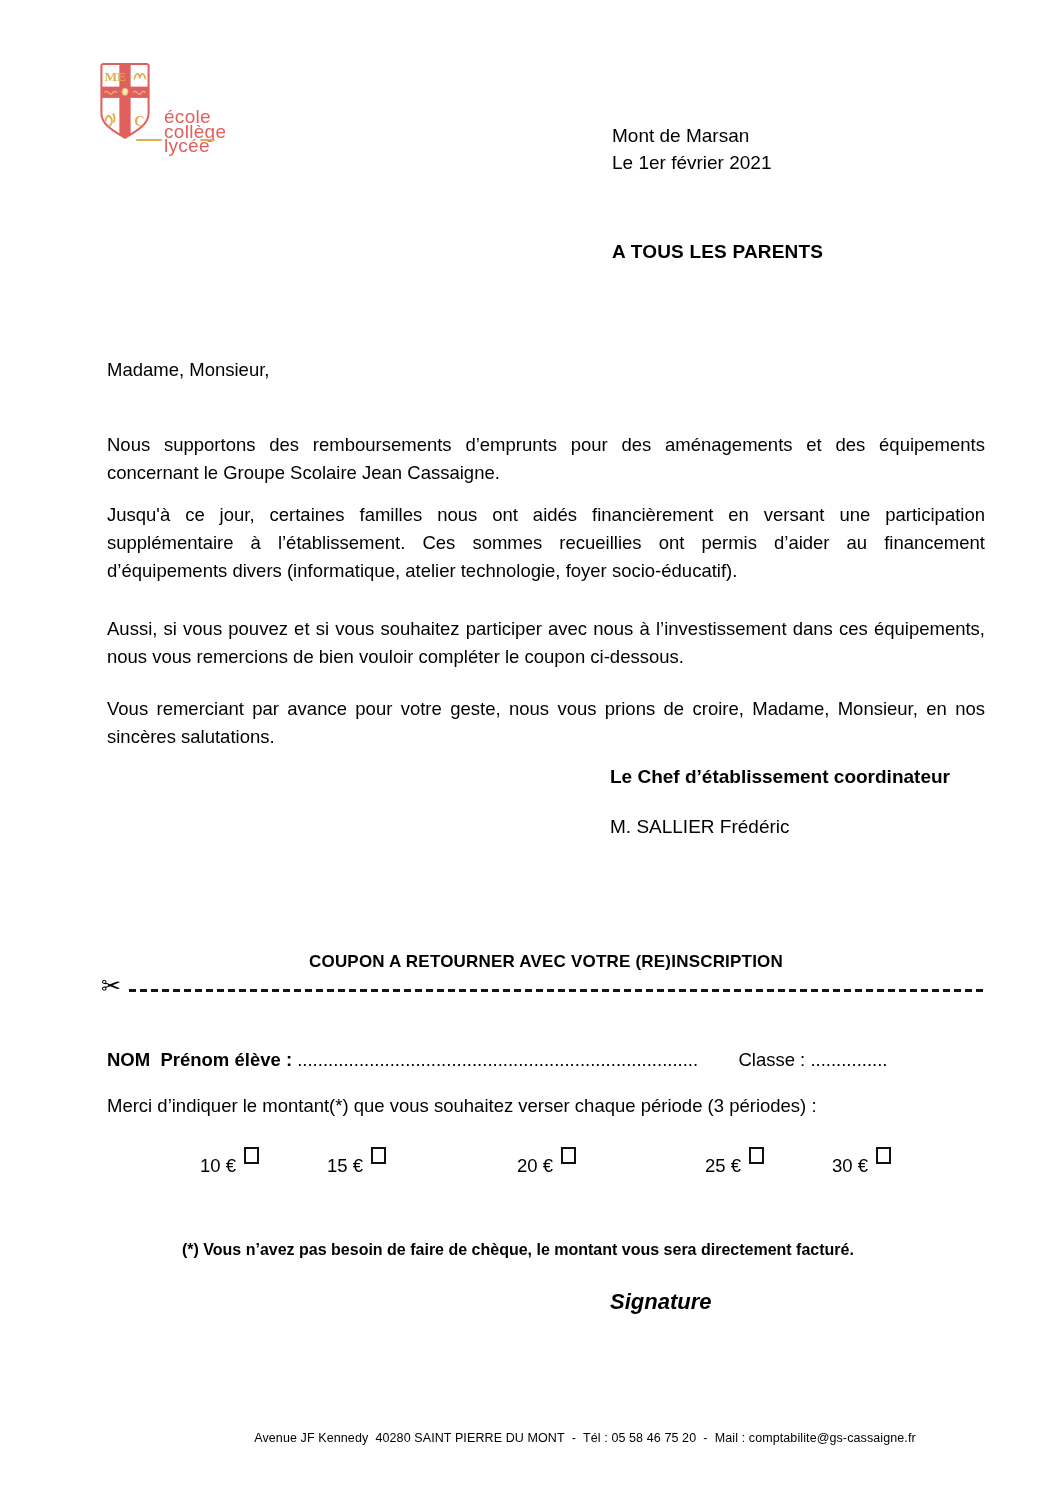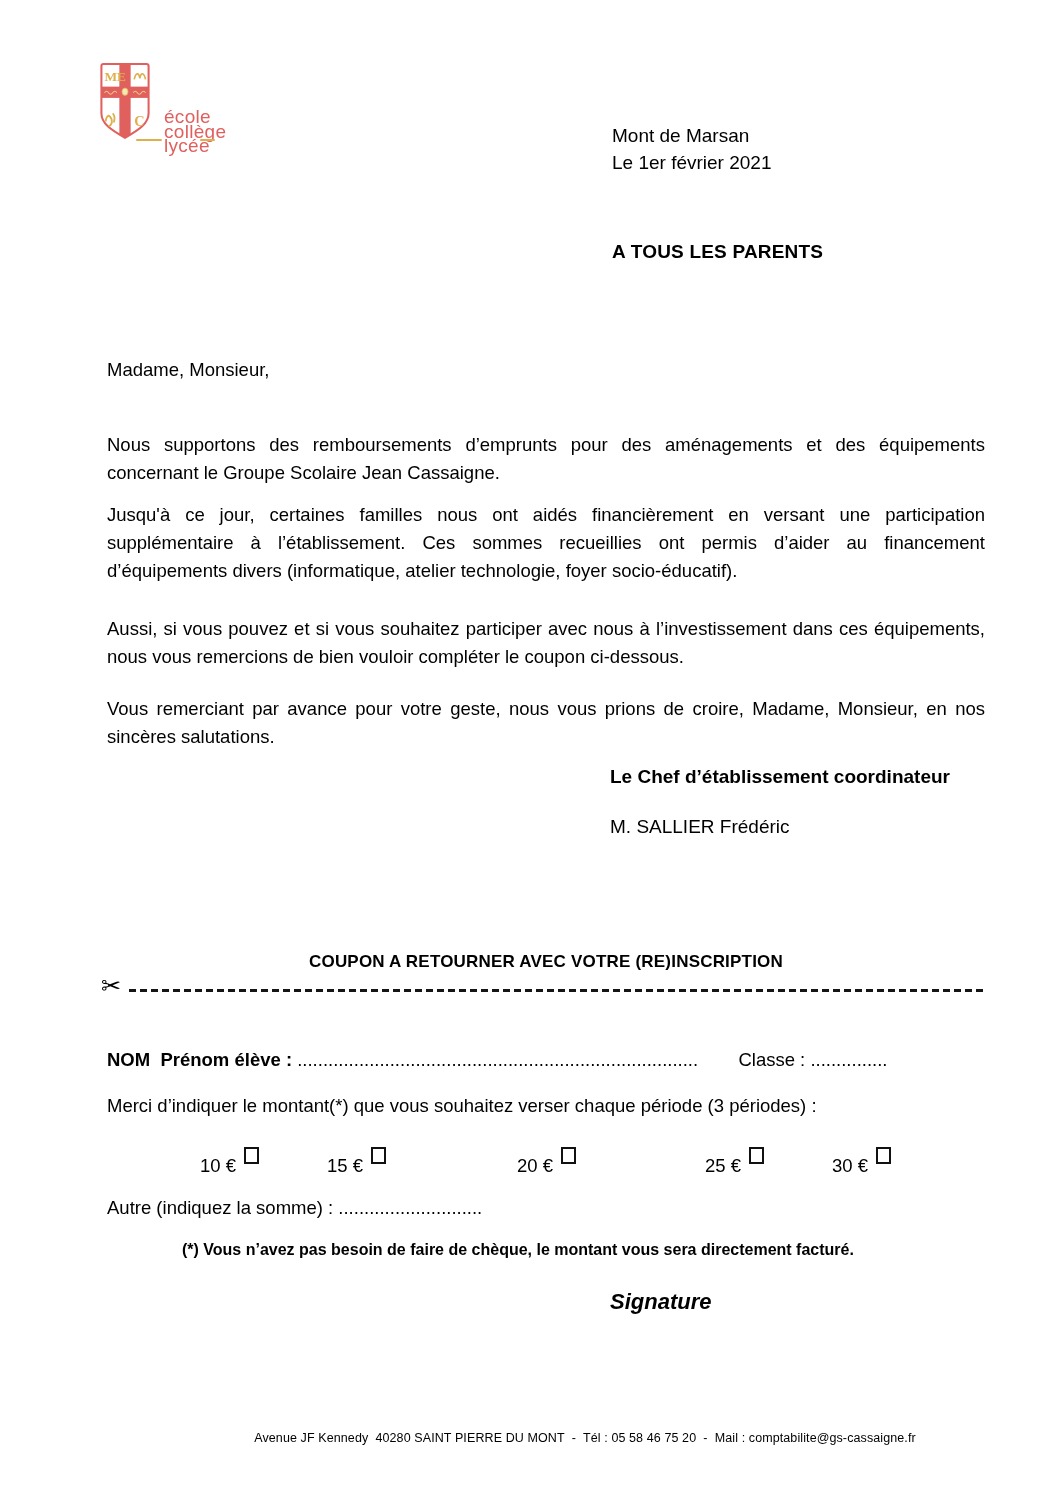--- a/index.html
+++ b/index.html
@@ -122,23 +122,19 @@
   <div class="abs amount a2">
     <span>20 €</span><span class="checkbox"></span>
   </div>
   <div class="abs amount a3">
     <span>25 €</span><span class="checkbox"></span>
   </div>
   <div class="abs amount a4">
     <span>30 €</span><span class="checkbox"></span>
   </div>
 
-  <div class="abs autre">
-    <span>Autre (indiquez la somme) :</span>
-    <span>............................</span>
-  </div>
 
   <div class="abs note">(*) Vous n’avez pas besoin de faire de chèque, le montant vous sera directement facturé.</div>
   <div class="abs sig-label">Signature</div>
 
   <div class="abs footer">Avenue JF Kennedy&nbsp; 40280 SAINT PIERRE DU MONT&nbsp; -&nbsp; Tél : 05 58 46 75 20&nbsp; -&nbsp; Mail : comptabilite@gs-cassaigne.fr</div>
 
 </div>
 
 </body></html>

